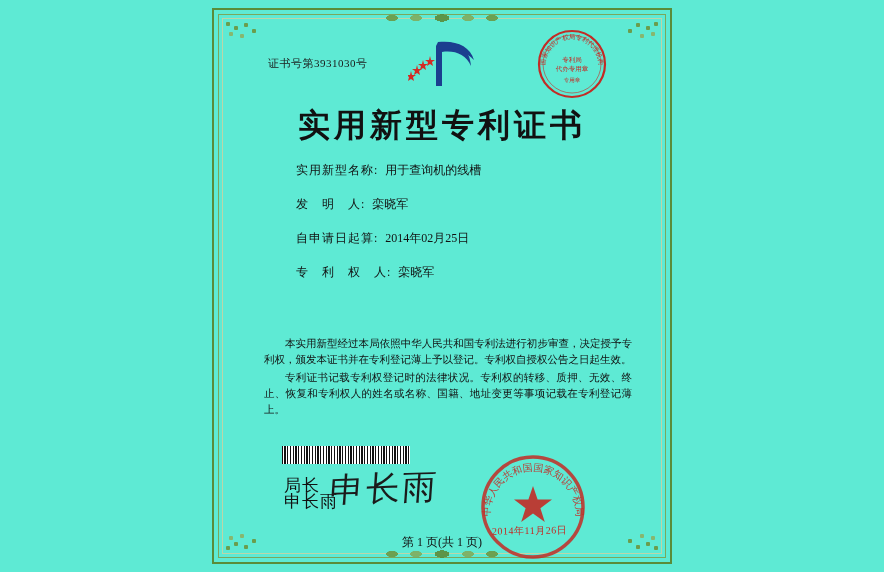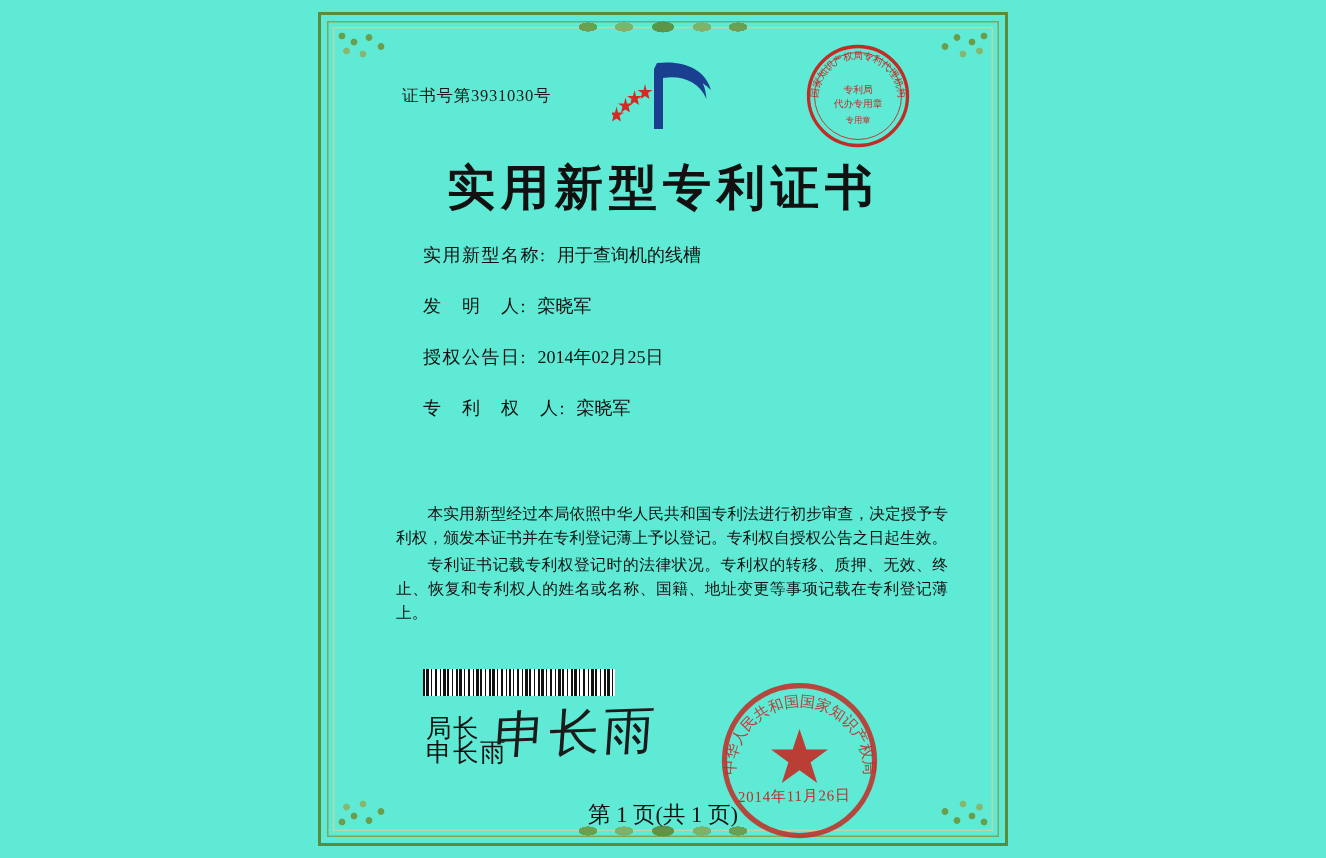--- a/index.html
+++ b/index.html
@@ -132,21 +132,21 @@
     text-align: center;
     font-size: 32px;
     font-weight: bold;
     letter-spacing: 4px;
     color: #111;
     font-family: "DejaVu Serif", serif;
   }
 
   .fields {
     position: absolute;
-    left: 282px;
+    left: 296px;
     top: 162px;
     width: 370px;
   }
   .field-row {
     font-size: 12px;
     color: #111;
     margin-bottom: 17px;
     white-space: nowrap;
     font-family: "Liberation Serif", serif;
   }
@@ -225,21 +225,21 @@
     letter-spacing: .5px;
     transform: rotate(-1deg);
   }
 
   .page-footer {
     position: absolute;
     left: 0;
     top: 534px;
     width: 884px;
     text-align: center;
-    font-size: 15px;
+    font-size: 12px;
     color: #111;
   }
 </style>
 </head>
 <body>
 
 <div id="certificate">
 
   <div class="frame-outer"></div>
   <div class="frame-inner"></div>
@@ -284,21 +284,21 @@
   <div class="fields">
     <div class="field-row">
       <span class="field-label">实用新型名称:</span>
       <span class="field-value">用于查询机的线槽</span>
     </div>
     <div class="field-row">
       <span class="field-label">发　明　人:</span>
       <span class="field-value">栾晓军</span>
     </div>
     <div class="field-row">
-      <span class="field-label">授权公告日:</span>
+      <span class="field-label">自申请日起算:</span>
       <span class="field-value">2014年02月25日</span>
     </div>
     <div class="field-row">
       <span class="field-label">专　利　权　人:</span>
       <span class="field-value">栾晓军</span>
     </div>
   </div>
 
   <div class="body-text">
     <p>本实用新型经过本局依照中华人民共和国专利法进行初步审查，决定授予专利权，颁发本证书并在专利登记薄上予以登记。专利权自授权公告之日起生效。</p>

